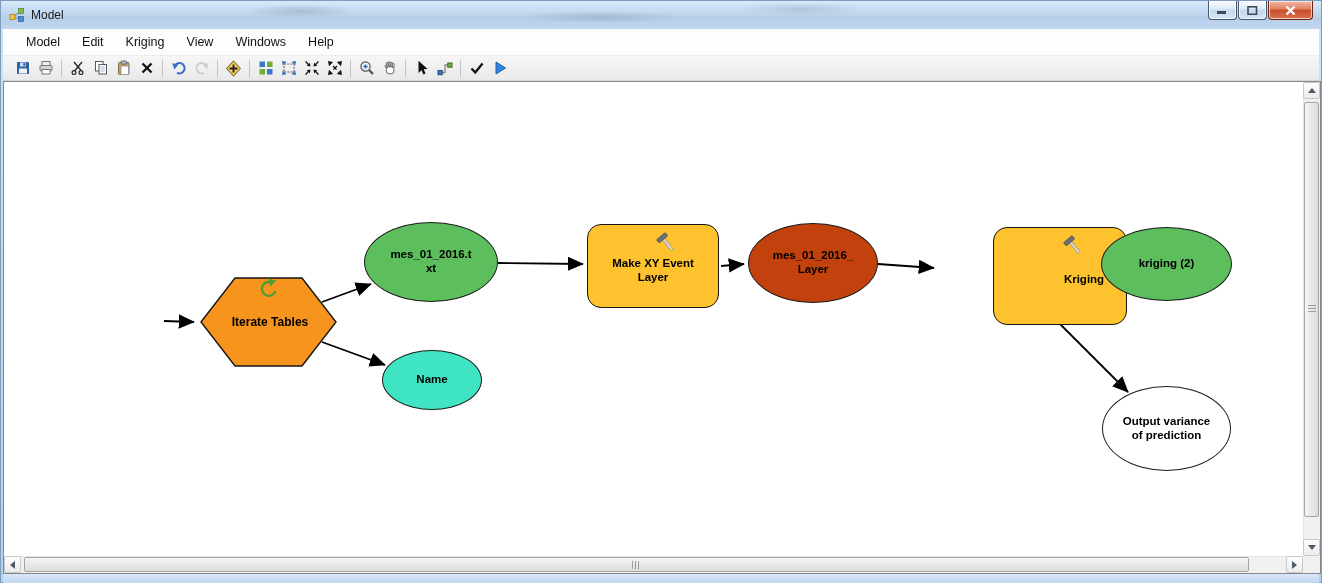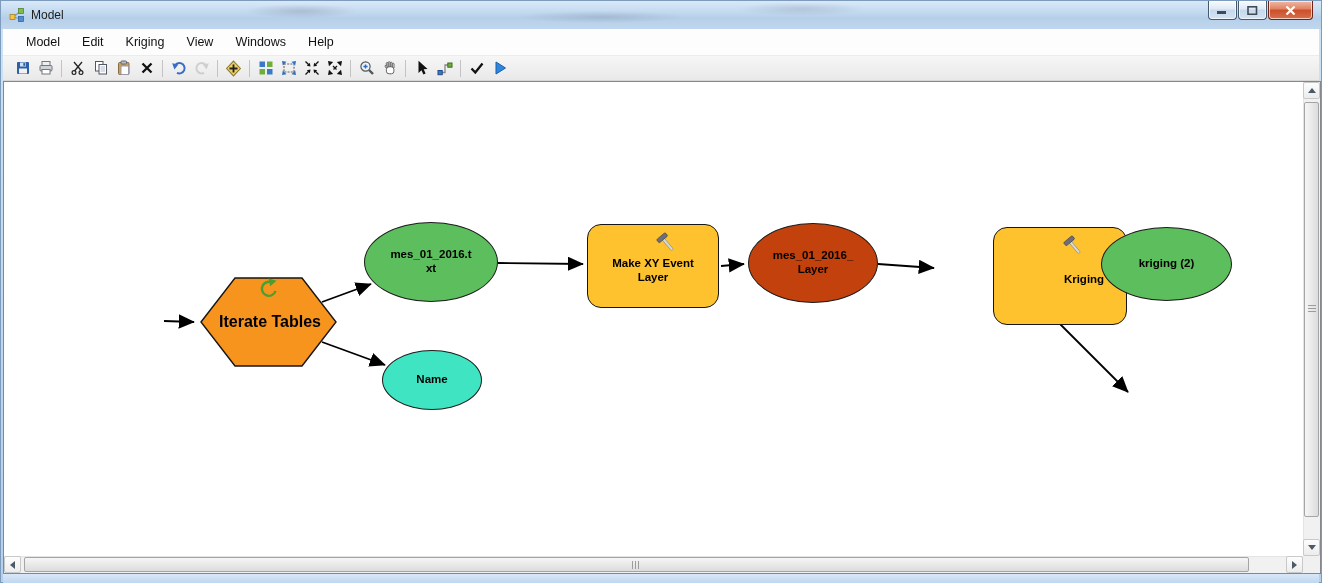--- a/index.html
+++ b/index.html
@@ -282,21 +282,21 @@
           <line x1="494" y1="181" x2="579" y2="182" marker-end="url(#ah)"></line>
           <line x1="717" y1="184" x2="740" y2="182" marker-end="url(#ah)"></line>
           <line x1="874" y1="182" x2="930" y2="186" marker-end="url(#ah)"></line>
           <line x1="1069" y1="188" x2="1093" y2="184" marker-end="url(#ah)"></line>
           <line x1="1045" y1="231" x2="1124" y2="310" marker-end="url(#ah)"></line>
         </g>
       </svg>
 
 
       <div class="node n-hexlabel">
-        <span class="lbl" style="font-size:16px">Iterate Tables</span>
+        <span class="lbl" style="font-size:12px">Iterate Tables</span>
       </div>
 
       <div class="node ellipse n-grn1">
         <span class="lbl hard" style="width:84px">mes_01_2016.txt</span>
       </div>
 
       <div class="node rrect n-yel1">
         <span class="hammer">
           <svg width="26" height="26" viewBox="-13 -13 26 26">
               <g transform="rotate(-40)">
@@ -325,20 +325,23 @@
               </g>
             </svg>
         </span>
         <span class="lbl" style="padding-top:8px">Kriging</span>
       </div>
 
       <div class="node ellipse n-grn3">
         <span class="lbl">kriging (2)</span>
       </div>
 
+      <div class="node ellipse n-white">
+        <span class="lbl" style="width:92px">Output variance of prediction</span>
+      </div>
     </div>
 
     <div class="vscroll">
       <div class="sbtn" style="left:0; top:0;">
         <svg width="8" height="5" viewBox="0 0 8 5">
             <polygon points="4,0 8,5 0,5" fill="#4d5a66"></polygon>
           </svg>
       </div>
       <div class="vthumb"></div>
       <div class="sbtn" style="left:0; top:457px;">

